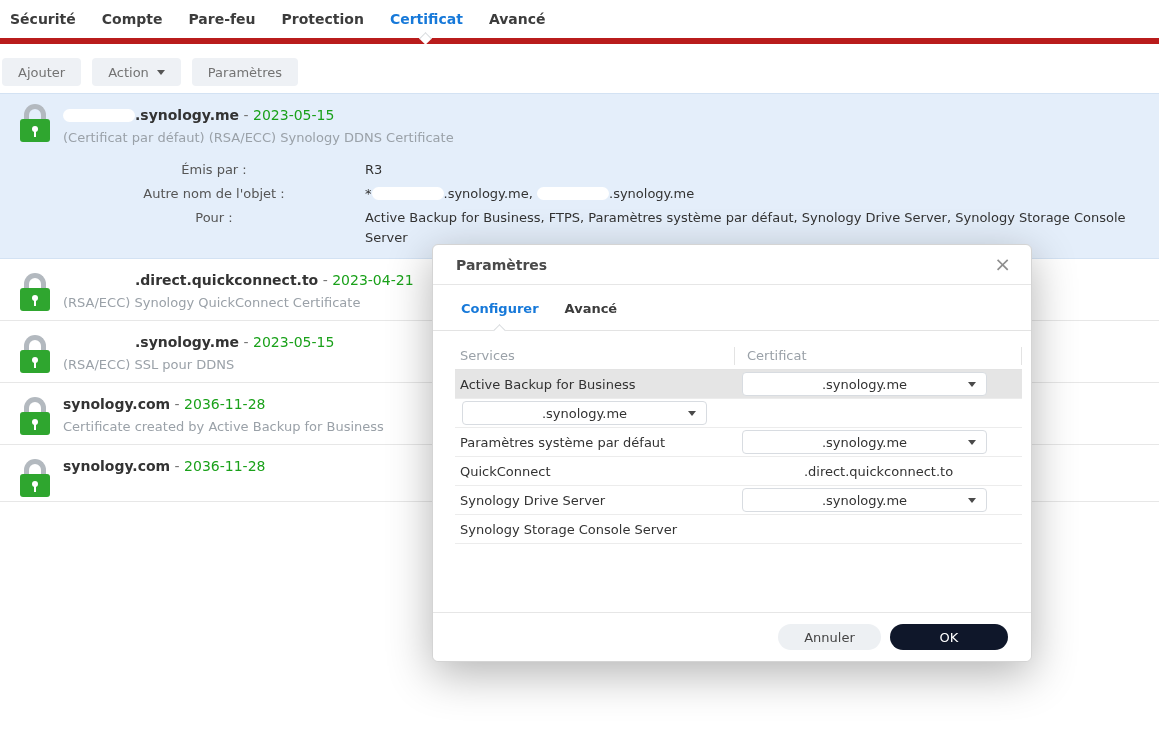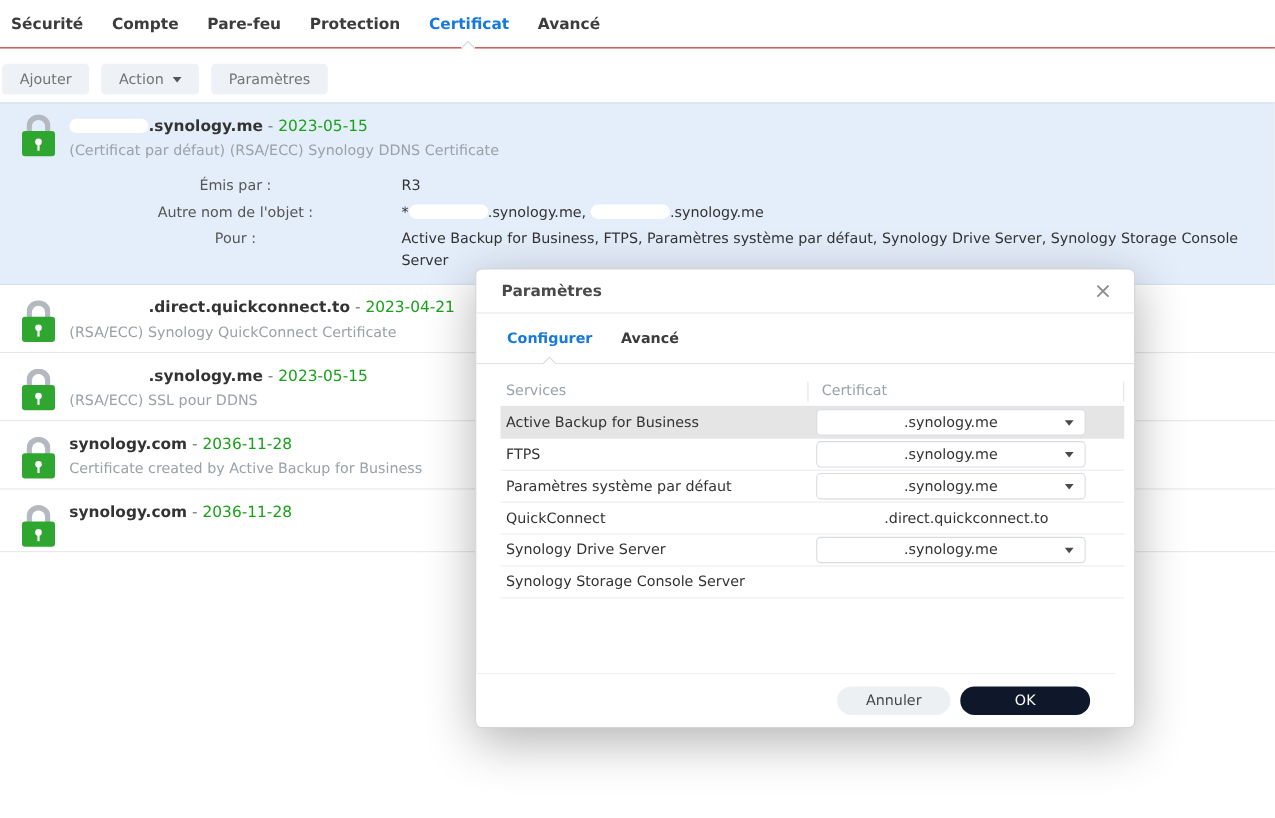--- a/index.html
+++ b/index.html
@@ -4,21 +4,21 @@
 <style>
   * { margin:0; padding:0; box-sizing:border-box; }
   html,body { width:1159px; height:744px; }
   body {
     font-family:"DejaVu Sans","Liberation Sans",sans-serif;
     background:#fff; color:#333; position:relative; overflow:hidden;
     font-size:13px;
   }
 
   
-  .nav { height:44px; border-bottom:1px solid #b91c1c; display:flex;
+  .nav { height:44px; border-bottom:6px solid #b91c1c; display:flex;
          padding-left:10px; gap:26px; position:relative; background:#fff; }
   .nav-item { font-size:14px; font-weight:bold; color:#3c3c3c;
               display:flex; align-items:center; position:relative; cursor:pointer; }
   .nav-item.active .lbl { color:#1779d9; }
   .notch { position:absolute; bottom:-5px; left:50%; margin-left:-5px;
            width:9px; height:9px; background:#fff;
            border-top:1px solid #d8dbde; border-left:1px solid #d8dbde;
            transform:rotate(45deg); z-index:2; }
 
   
@@ -86,21 +86,21 @@
   .svc-name { padding-left:5px; color:#333; }
   .svc-cert { display:flex; align-items:center; }
   .svc-select { width:245px; height:24px; margin-left:7px; border:1px solid #d8dce1;
                 border-radius:4px; background:#fff; display:flex; align-items:center;
                 justify-content:center; position:relative; cursor:pointer; color:#333; }
   .dd-caret { position:absolute; right:10px; top:9px; width:0; height:0;
               border-left:4px solid transparent; border-right:4px solid transparent;
               border-top:5px solid #4a4a4a; }
   .svc-cert-text { flex:1; text-align:center; color:#333; }
 
-  .dlg-footer { position:absolute; left:0; right:17px; bottom:0; height:49px;
+  .dlg-footer { position:absolute; left:0; right:0; bottom:0; height:49px;
                 border-top:1px solid #e6e6e6; display:flex; align-items:center;
                 justify-content:flex-end; gap:9px; padding-right:23px;
                 border-radius:0 0 6px 6px; background:#fff; }
   .btn { height:26px; border:none; border-radius:14px; font-size:13px;
          font-family:inherit; cursor:pointer; }
   .btn-cancel { background:#edf0f3; color:#454545; width:103px; }
   .btn-ok { background:#0f172a; color:#fff; width:118px; }
 </style>
 </head>
 <body>
@@ -223,21 +223,20 @@
         <div class="svc-row hl">
           <div class="svc-name">Active Backup for Business</div>
           <div class="svc-cert">
             <div class="svc-select">
               <span class="val">.synology.me</span>
               <i class="dd-caret"></i>
             </div>
           </div>
         </div>
         <div class="svc-row">
-          <div class="svc-name">FTPS</div>
           <div class="svc-cert">
             <div class="svc-select">
               <span class="val">.synology.me</span>
               <i class="dd-caret"></i>
             </div>
           </div>
         </div>
         <div class="svc-row">
           <div class="svc-name">Paramètres système par défaut</div>
           <div class="svc-cert">

